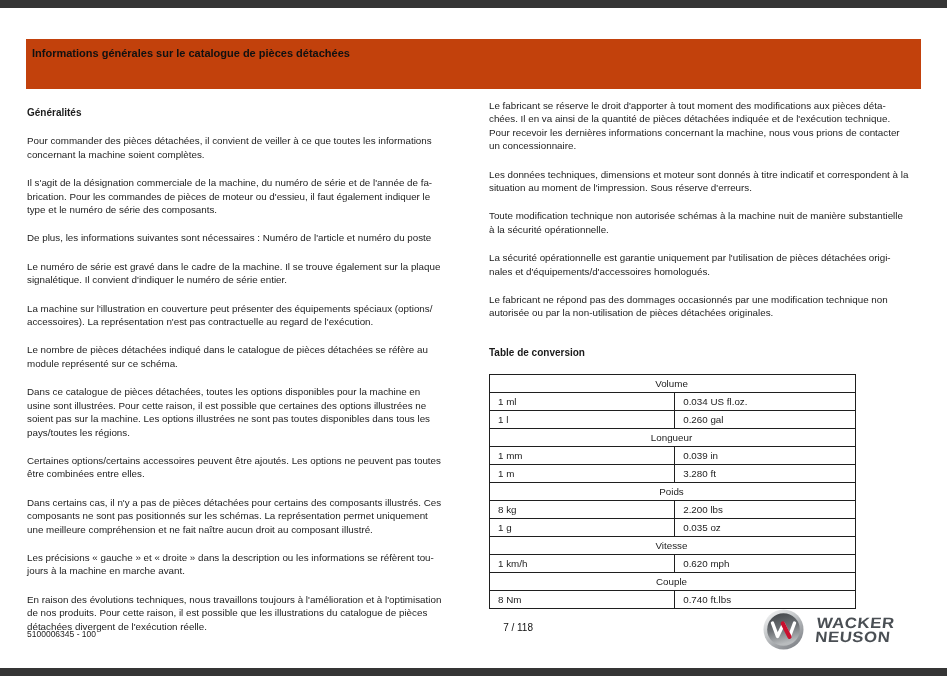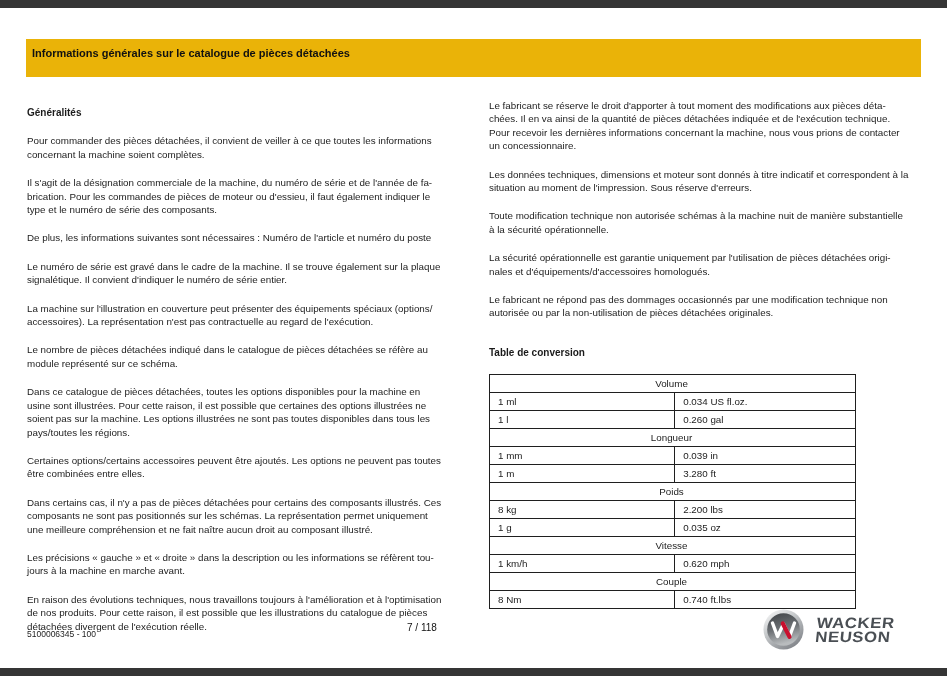--- a/index.html
+++ b/index.html
@@ -3,42 +3,42 @@
 <meta charset="utf-8">
 <style>
   html,body{margin:0;padding:0}
   body{
     width:947px;height:678px;position:relative;overflow:hidden;
     background:#ffffff;color:#1a1a1a;
     font-family:"Liberation Sans",sans-serif;
   }
   .topbar{position:absolute;left:0;top:0;width:947px;height:8px;background:#353535}
   .bottombar{position:absolute;left:0;top:668px;width:947px;height:8px;background:#353535}
-  .headerbar{position:absolute;left:26px;top:39px;width:895px;height:38px;background:#eab308}
+  .headerbar{position:absolute;left:26px;top:39px;width:895px;height:50px;background:#c2410c}
   .headerbar .title{font-size:11px;font-weight:bold;padding:8px 0 0 6px;color:#111}
   .col{position:absolute;font-size:9.8px;line-height:13.4px;color:#1c1c1c}
   .col-left{left:27px;top:94px;width:452px}
   .col-right{left:489px;top:99px;width:452px}
   .heading{font-weight:bold;font-size:10px;margin:12px 0 15px 0}
   .para{margin:0 0 15px 0;white-space:pre-line}
   .tbl-heading{position:absolute;left:489px;top:347px;font-weight:bold;font-size:10px}
   table.conv{
     position:absolute;left:489px;top:374px;width:367px;
     border-collapse:collapse;table-layout:fixed;
     font-size:9.8px;color:#1c1c1c;
   }
   table.conv td{
     border:1px solid #1f1f1f;height:15px;padding:1px 2px 1px 8px;
     overflow:hidden;white-space:nowrap;
   }
   table.conv td.sec{text-align:center;padding-left:0}
   table.conv col.c1{width:50.6%}
   table.conv col.c2{width:49.4%}
   .docnum{position:absolute;left:27px;top:629px;font-size:8.5px;color:#222}
-  .pagenum{position:absolute;left:407px;top:622px;width:126px;text-align:left;font-size:10px;color:#111}
+  .pagenum{position:absolute;left:407px;top:622px;width:126px;text-align:right;font-size:10px;color:#111}
   .logo{position:absolute;left:763px;top:609px;display:flex;align-items:center}
   .wordmark{
     margin-left:12px;font-weight:bold;font-size:15px;line-height:13.5px;
     color:#4a4f54;letter-spacing:.5px;
     transform:skewX(-6deg) scaleX(1.12);transform-origin:left center;
   }
 </style>
 </head>
 <body>
 

